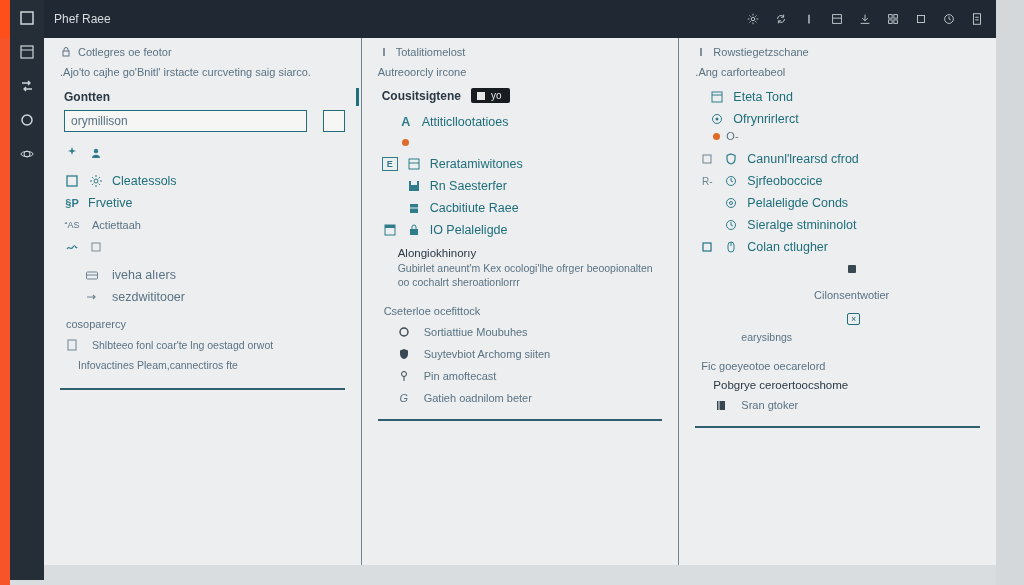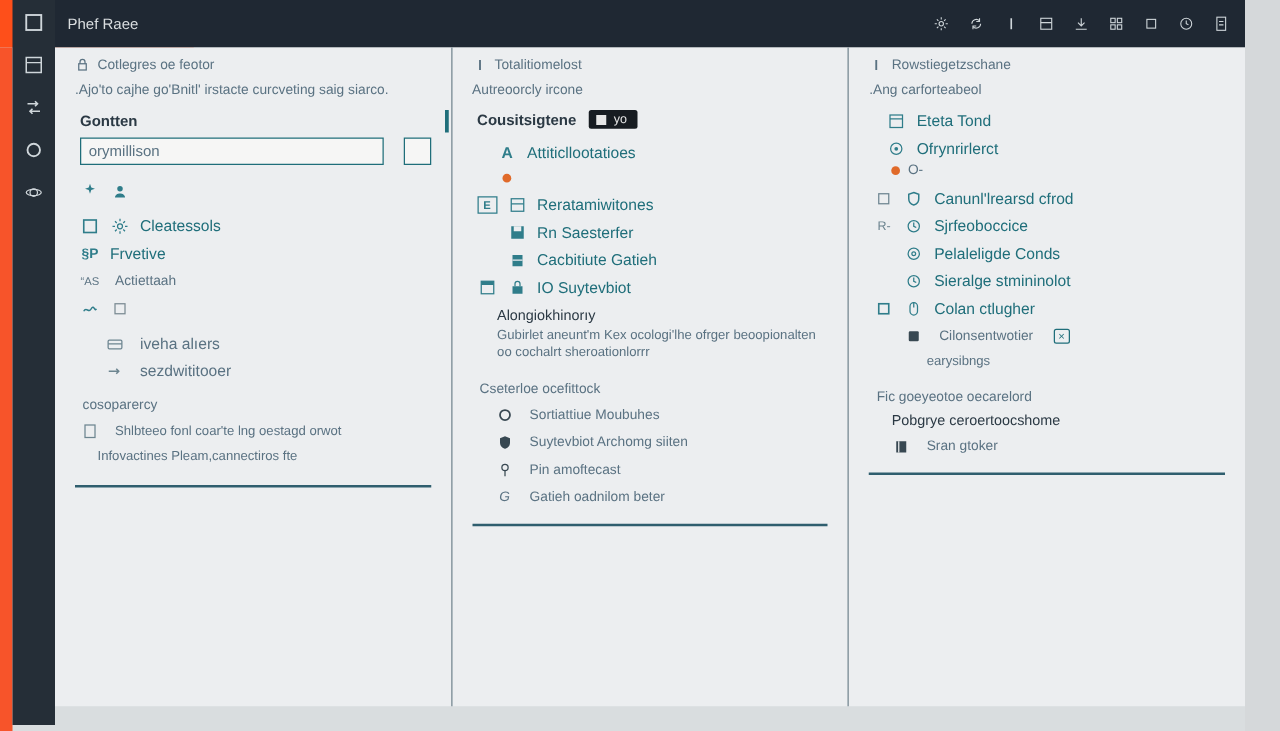--- a/index.html
+++ b/index.html
@@ -311,36 +311,36 @@
         <span>Rn Saesterfer</span>
       </div>
       <div class="row">
         <span class="ic" style="width:14px"></span>
         <span class="ic">
             <svg viewBox="0 0 14 14">
               <rect x="3" y="3" width="8" height="9" fill="#2f7d8a"></rect>
               <line x1="3" y1="7" x2="11" y2="7" stroke="#eceef0"></line>
             </svg>
           </span>
-        <span>Cacbitiute Gatieh</span>
+        <span>Cacbitiute Raee</span>
       </div>
       <div class="row">
         <span class="ic">
             <svg viewBox="0 0 14 14">
               <rect x="2" y="2" width="10" height="10" fill="none" stroke="#2f7d8a"></rect>
               <rect x="2" y="2" width="10" height="3" fill="#2f7d8a"></rect>
             </svg>
           </span>
         <span class="ic">
             <svg viewBox="0 0 14 14">
               <rect x="3" y="6" width="8" height="6" fill="#2f7d8a"></rect>
               <path d="M5 6V4a2 2 0 0 1 4 0v2" fill="none" stroke="#2f7d8a"></path>
             </svg>
           </span>
-        <span>IO Suytevbiot</span>
+        <span>IO Pelaleligde</span>
       </div>
 
       <div style="margin:6px 0 0 20px;color:var(--text);font-size:11.5px;">Alongiokhinorıy</div>
       <div class="para" style="margin-left:20px;">Gubirlet aneunt'm Kex ocologi'lhe ofrger beoopionalten oo cochalrt sheroationlorrr</div>
 
       <div class="group-head">
         <span class="hicon"><svg viewBox="0 0 12 12">
               <path d="M3 4l3 4 3-4" fill="none" stroke="#5a7282"></path>
             </svg></span>
         <span>Cseterloe ocefittock</span>
@@ -463,21 +463,21 @@
           </span>
         <span class="ic">
             <svg viewBox="0 0 14 14">
               <rect x="4" y="2" width="6" height="10" rx="3" fill="none" stroke="#2f7d8a"></rect>
               <line x1="7" y1="2" x2="7" y2="6" stroke="#2f7d8a"></line>
             </svg>
           </span>
         <span>Colan ctlugher</span>
       </div>
 
-      <div class="row muted" style="padding-left:28px;font-size:11px;">
+      <div class="row muted" style="padding-left:28px;font-size:11px;flex-direction:column;">
         <span class="ic">
             <svg viewBox="0 0 14 14">
               <rect x="3" y="3" width="8" height="8" rx="1" fill="#384852"></rect>
             </svg>
           </span>
         <span>Cilonsentwotier</span>
         <span class="badge">×</span>
       </div>
       <div class="para" style="margin-left:46px;">earysibngs</div>
 

